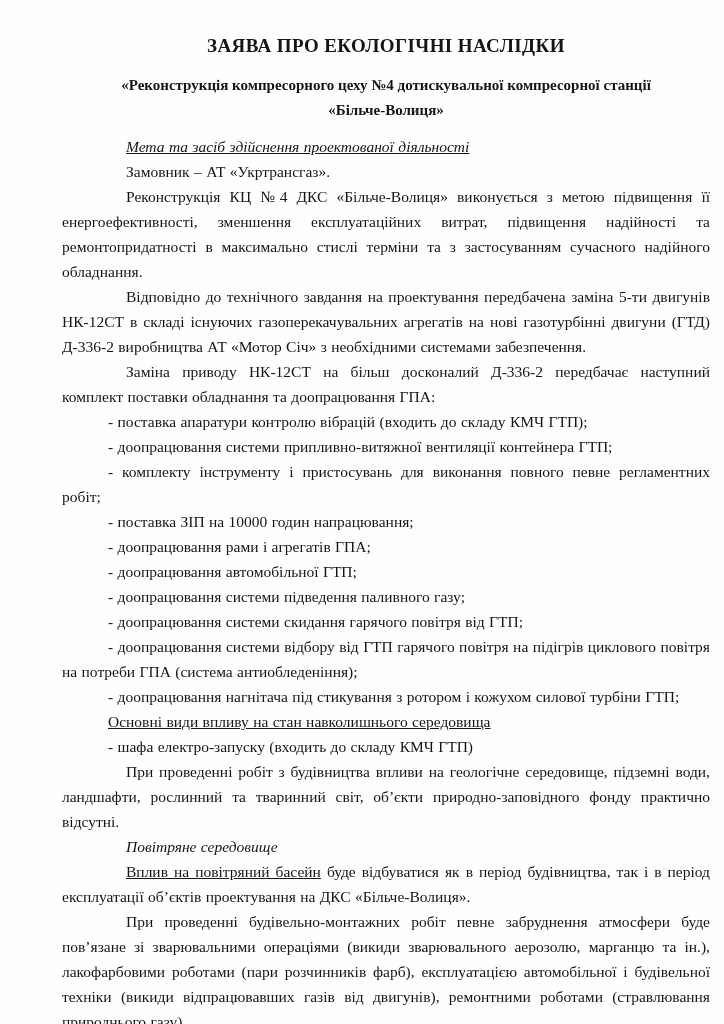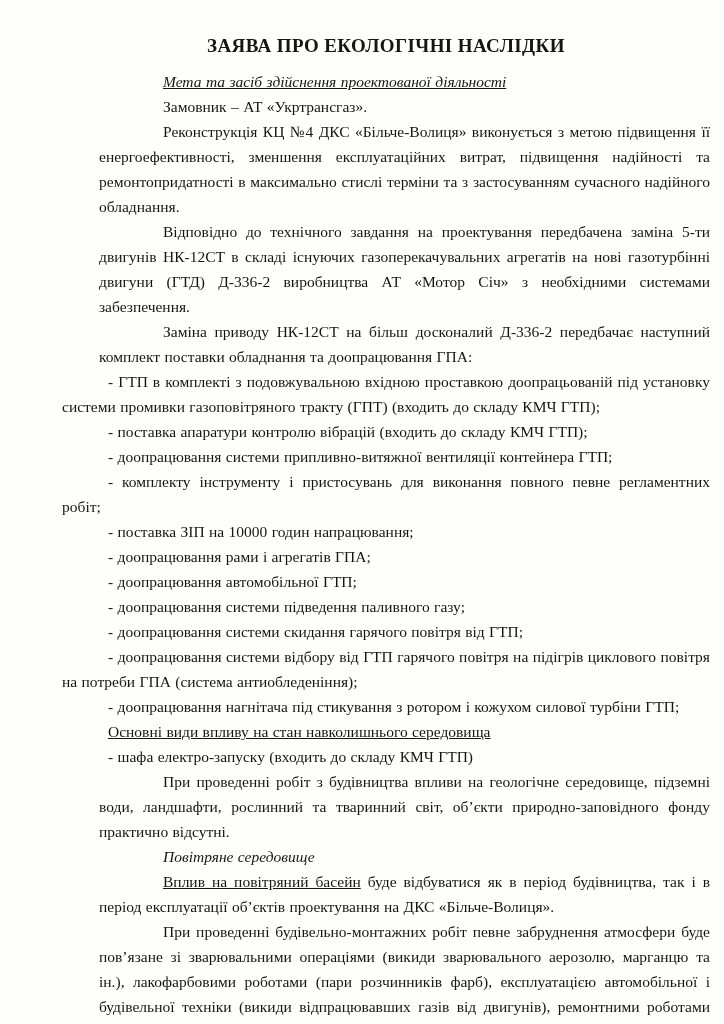--- a/index.html
+++ b/index.html
@@ -39,39 +39,42 @@
   .content {
     margin-top: 11px;
     font-size: 15.5px;
     line-height: 25px;
   }
   .blk {
     margin: 0;
     text-align: justify;
     word-spacing: 0.5px;
   }
-  .ind-lg { text-indent: 64px; margin-left: 37px; }
+  .ind-lg { text-indent: 64px; }
   .ind-sm { text-indent: 46px; }
   .h-iu { font-style: italic; text-decoration: underline; }
   .h-u  { text-decoration: underline; }
   .h-i  { font-style: italic; }
   .u    { text-decoration: underline; }
 </style>
 </head>
 <body>
 
 <div class="page">
   <h1 class="doc-title">ЗАЯВА ПРО ЕКОЛОГІЧНІ НАСЛІДКИ</h1>
+  <div class="doc-subtitle">
+    <div>«Реконструкція компресорного цеху №4 дотискувальної компресорної станції</div>
+    <div>«Більче-Волиця»</div>
+  </div>
   <div class="content" id="doc-content">
       <p class="blk h-iu ind-lg">Мета та засіб здійснення проектованої діяльності</p>
       <p class="blk para ind-lg">Замовник – АТ «Укртрансгаз».</p>
       <p class="blk para ind-lg">Реконструкція КЦ №4 ДКС «Більче-Волиця» виконується з метою підвищення її енергоефективності, зменшення експлуатаційних витрат, підвищення надійності та ремонтопридатності в максимально стислі терміни та з застосуванням сучасного надійного обладнання.</p>
       <p class="blk para ind-lg">Відповідно до технічного завдання на проектування передбачена заміна 5-ти двигунів НК-12СТ в складі існуючих газоперекачувальних агрегатів на нові газотурбінні двигуни (ГТД) Д-336-2 виробництва АТ «Мотор Січ» з необхідними системами забезпечення.</p>
       <p class="blk para ind-lg">Заміна приводу НК-12СТ на більш досконалий Д-336-2 передбачає наступний комплект поставки обладнання та доопрацювання ГПА:</p>
-      <p class="blk bullet ind-sm">- ГТП в комплекті з подовжувальною вхідною проставкою доопрацьованій під установку системи промивки газоповітряного тракту (ГПТ) (входить до складу КМЧ ГТП);</p>
       <p class="blk bullet ind-sm">- поставка апаратури контролю вібрацій (входить до складу КМЧ ГТП);</p>
       <p class="blk bullet ind-sm">- доопрацювання системи припливно-витяжної вентиляції контейнера ГТП;</p>
       <p class="blk bullet ind-sm">- комплекту інструменту і пристосувань для виконання повного певне регламентних робіт;</p>
       <p class="blk bullet ind-sm">- поставка ЗІП на 10000 годин напрацювання;</p>
       <p class="blk bullet ind-sm">- доопрацювання рами і агрегатів ГПА;</p>
       <p class="blk bullet ind-sm">- доопрацювання автомобільної ГТП;</p>
       <p class="blk bullet ind-sm">- доопрацювання системи підведення паливного газу;</p>
       <p class="blk bullet ind-sm">- доопрацювання системи скидання гарячого повітря від ГТП;</p>
       <p class="blk bullet ind-sm">- доопрацювання системи відбору від ГТП гарячого повітря на підігрів циклового повітря на потреби ГПА (система антиобледеніння);</p>
       <p class="blk bullet ind-sm">- доопрацювання нагнітача під стикування з ротором і кожухом силової турбіни ГТП;</p>

